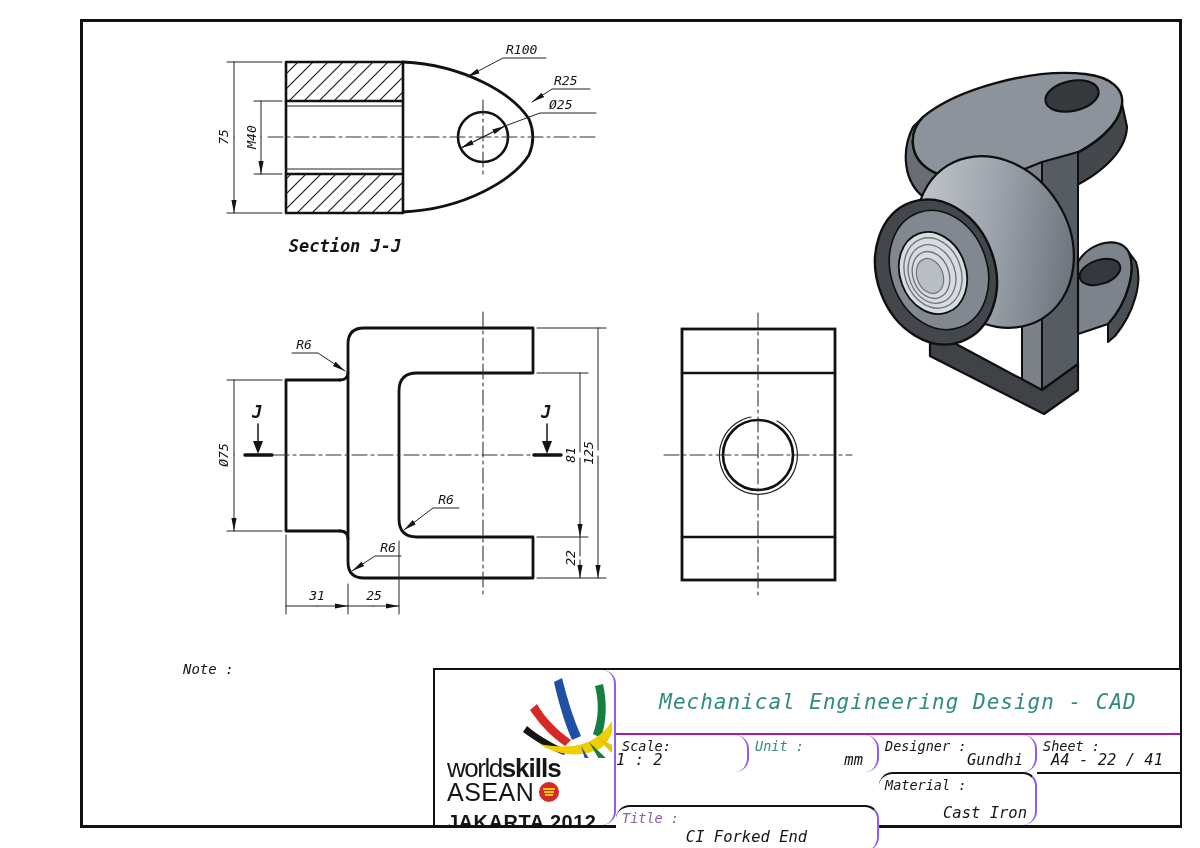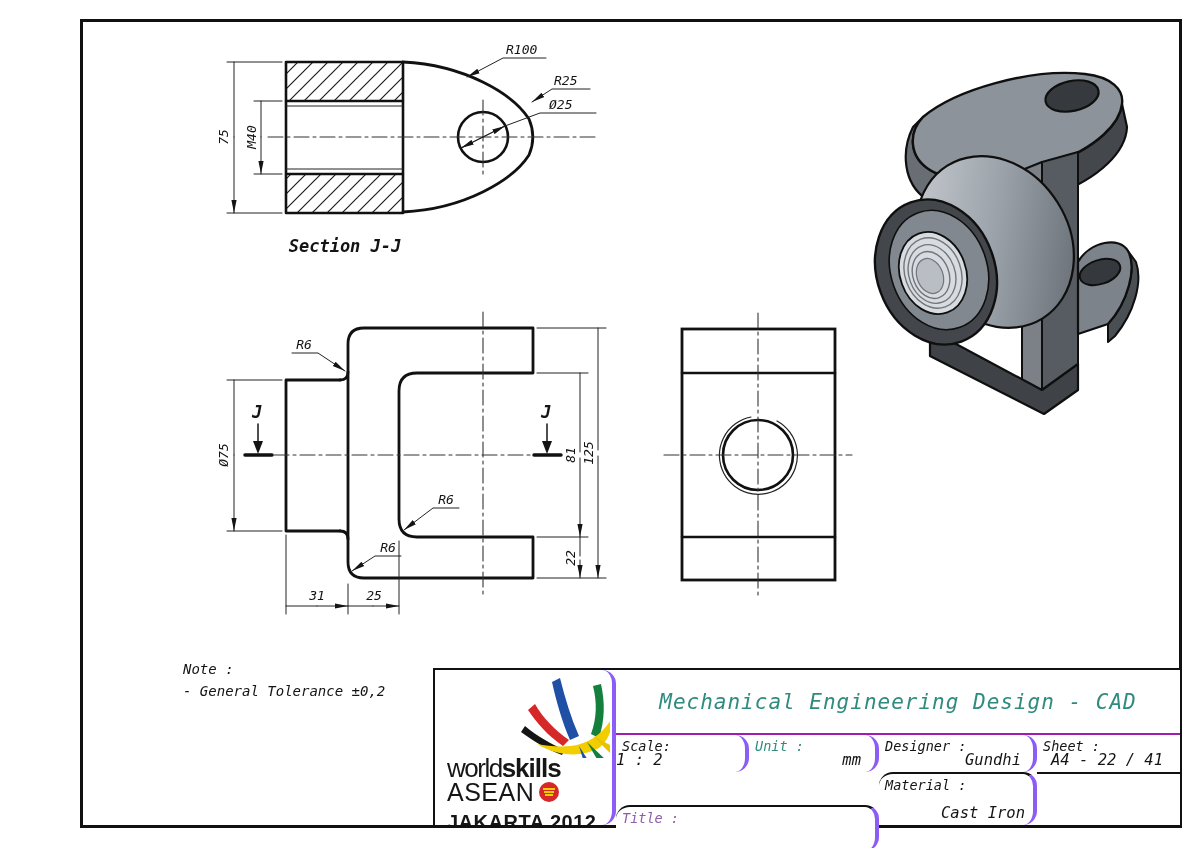--- a/index.html
+++ b/index.html
@@ -24,21 +24,21 @@
   
   .note{position:absolute;left:183px;top:658px;width:280px;
         font-family:"DejaVu Sans Mono","Liberation Mono",monospace;
         font-style:italic;font-size:14px;line-height:22px;color:var(--c-ink);}
 
   
   .tb{position:absolute;left:433px;top:668px;width:749px;height:159px;
       border:2px solid #111;background:#fff;
       font-family:"DejaVu Sans Mono","Liberation Mono",monospace;font-style:italic;}
   .cell{position:absolute;background:#fff;}
-  .b-r{border-right:4px solid #8b5cf6;border-radius:14px;} .b-b{border-bottom:2px solid #a21caf;}
+  .b-r{border-right:2px solid #8b5cf6;border-radius:14px;} .b-b{border-bottom:2px solid #a21caf;}
   .b-t{border-top:2px solid #111;}
   .cell .lab{position:absolute;left:6px;top:3px;font-size:13.5px;}
   .cell .val{position:absolute;bottom:3px;font-size:15.5px;}
   .lab.teal{color:var(--c-teal);} .lab.purple{color:var(--c-purple);}
   .hdr{display:flex;align-items:center;justify-content:center;}
   .hdr span{color:var(--c-teal);font-size:21px;letter-spacing:1px;}
   .title-val{font-size:19px;}
 
   
   .logo-cell{overflow:hidden;font-style:normal;}
@@ -188,21 +188,20 @@
     <circle cx="1068" cy="799" r="8.5" fill="none" stroke="#111" stroke-width="2.4"></circle>
     <circle cx="1068" cy="799" r="17" fill="none" stroke="#111" stroke-width="2.4"></circle>
     <path d="M1068,777 V821" stroke="#222" stroke-width="1.2" stroke-dasharray="10 3 3 3" fill="none"></path>
     <path d="M1090,786 L1156,777 L1156,821 L1090,812 Z" fill="none" stroke="#111" stroke-width="2.4"></path>
     <path d="M1044,799 H1166" stroke="#222" stroke-width="1.2" stroke-dasharray="12 3 3 3" fill="none"></path>
   </g>
 </svg>
 
 <div class="note">
   <div>Note :</div>
-  <div>- General Tolerance ±0,2</div>
 </div>
 
 <div class="tb">
 
   <div class="cell logo-cell b-r" style="left:0;top:0;width:181px;height:155px;">
     <svg class="logo-swoosh" width="177" height="86" viewBox="0 0 177 86" xmlns="http://www.w3.org/2000/svg">
       <g transform="translate(-4,-4)">
         <path d="M131,10 C136,30 142,50 150,68 L141,72 C133,54 127,32 123,14 Z" fill="#2050a5"></path>
         <path d="M172,16 C176,34 176,52 170,70 L162,66 C168,50 168,34 164,18 Z" fill="#15803d"></path>
         <path d="M106,36 C114,50 126,62 140,72 L134,78 C119,68 107,54 99,42 Z" fill="#d62828"></path>
@@ -244,19 +243,20 @@
     <div class="lab">Designer :</div>
     <div class="val" style="right:12px;">Gundhi</div>
   </div>
   <div class="cell" style="left:602px;top:65px;width:140px;height:37px;">
     <div class="lab">Sheet :</div>
     <div class="val" style="left:0;right:0;text-align:center;">A4 - 22 / 41</div>
   </div>
 
   <div class="cell b-r b-t" style="left:181px;top:102px;width:263px;height:46px;margin-top:33px;">
     <div class="lab purple">Title :</div>
+    <div class="val title-val" style="left:0;right:0;text-align:center;bottom:5px;">CI Forked End</div>
   </div>
   <div class="cell b-r b-t" style="left:444px;top:102px;width:158px;height:53px;">
     <div class="lab">Material :</div>
     <div class="val" style="right:8px;">Cast Iron</div>
   </div>
   <div class="cell b-t" style="left:602px;top:102px;width:143px;height:53px;"></div>
 </div>
 
 </body></html>

